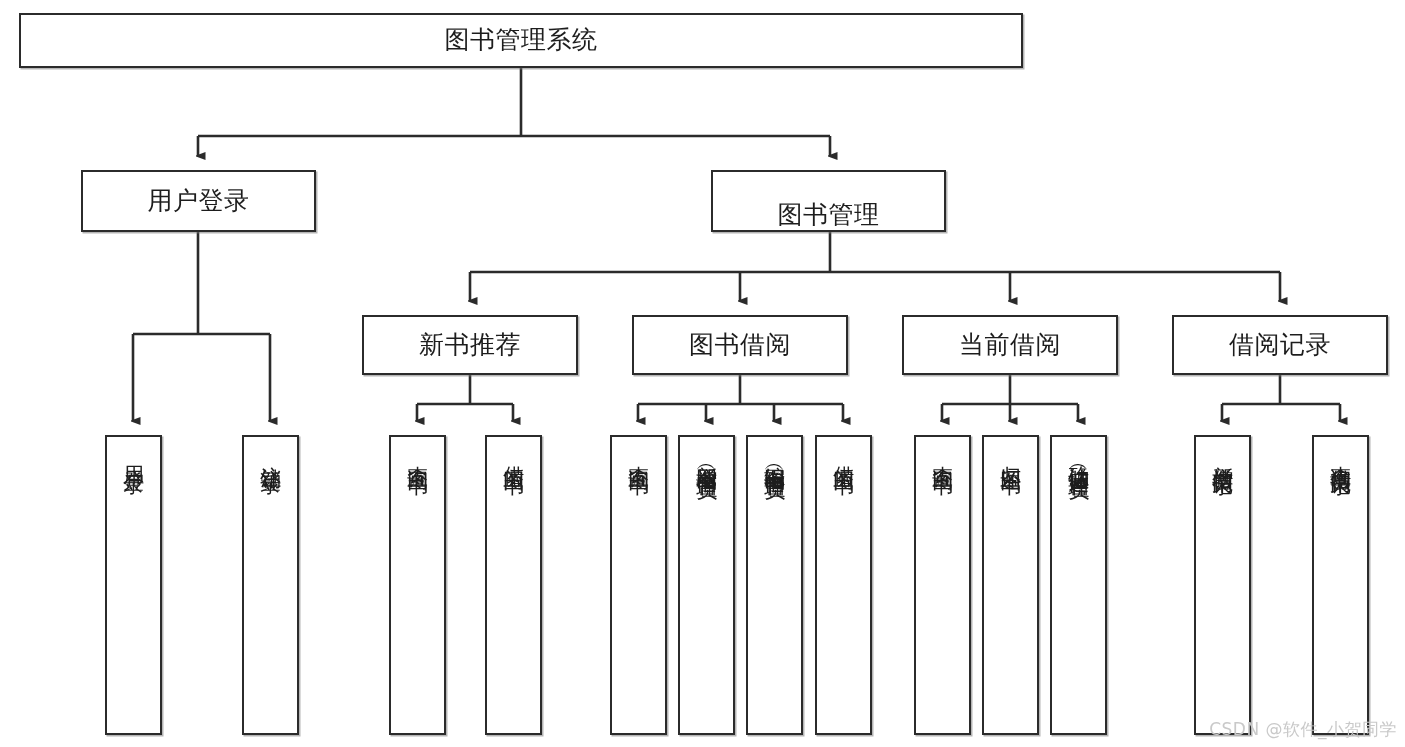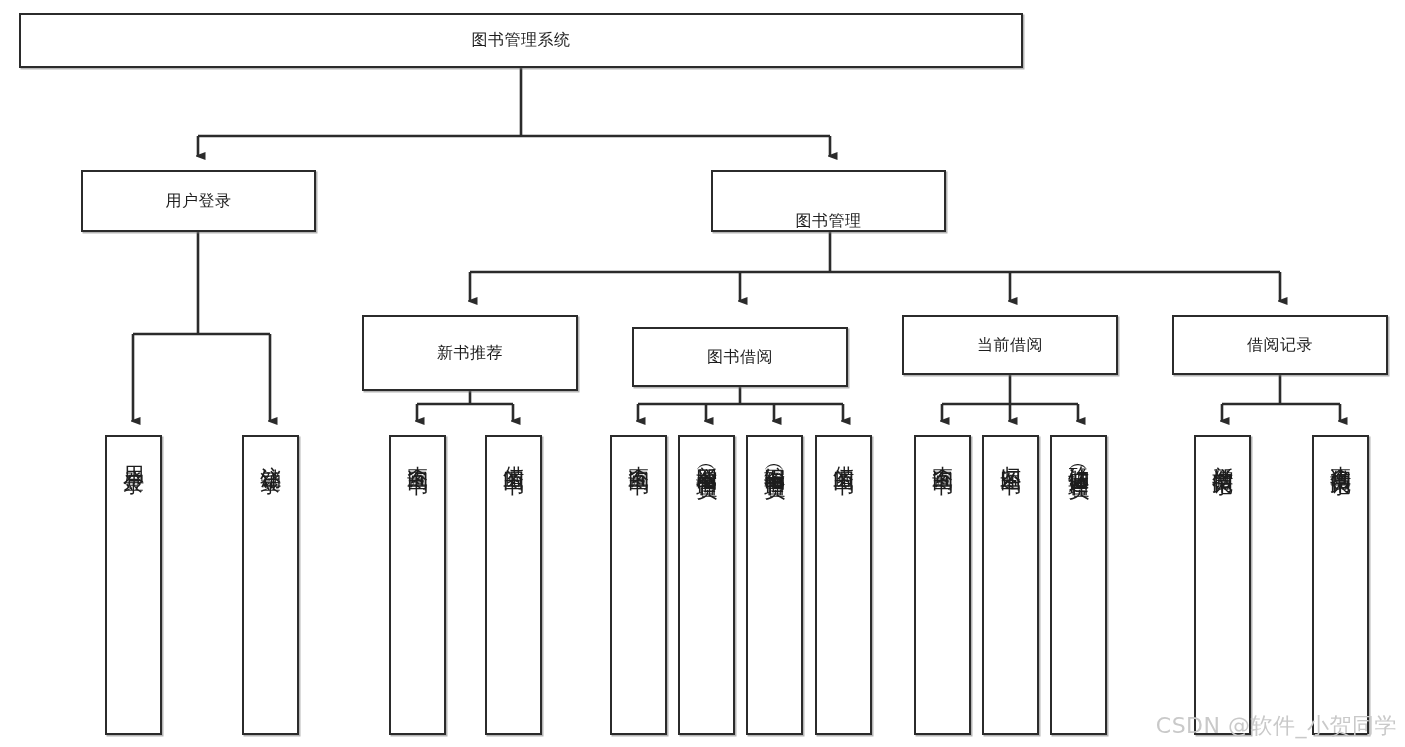--- a/index.html
+++ b/index.html
@@ -32,21 +32,21 @@
     box-sizing: border-box;
     border: 2px solid #2b2b2b;
     background: #ffffff;
     display: flex;
     align-items: center;
     justify-content: center;
     box-shadow: 1.5px 1.5px 0 rgba(120,120,120,0.55);
     z-index: 2;
   }
   .node .label {
-    font-size: 16px;
+    font-size: 25px;
     line-height: 1.15;
     color: #1d1d1d;
     letter-spacing: 0.5px;
     white-space: nowrap;
   }
   .node.leaf {
     align-items: flex-start;
     justify-content: center;
     padding-top: 12px;
   }
@@ -59,21 +59,21 @@
     white-space: normal;
     max-height: 276px;
   }
   .node.leaf.tall .label {
     letter-spacing: 2px;
   }
   .watermark {
     position: absolute;
     right: 8px;
     bottom: 6px;
-    font-size: 22px;
+    font-size: 17px;
     color: #c9c9c9;
     letter-spacing: 0.5px;
     z-index: 5;
     white-space: nowrap;
   }
 </style>
 </head>
 <body>
 
 <div id="canvas">
@@ -132,24 +132,24 @@
     <span class="label">图书管理系统</span>
   </div>
 
   <div class="node" style="left:81px; top:170px; width:235px; height:62px;">
     <span class="label">用户登录</span>
   </div>
   <div class="node" style="left:711px; top:170px; width:235px; height:62px;align-items:flex-end;">
     <span class="label">图书管理</span>
   </div>
 
-  <div class="node" style="left:362px; top:315px; width:216px; height:76px;">
+  <div class="node" style="left:362px; top:315px; width:216px; height:60px;">
     <span class="label">新书推荐</span>
   </div>
-  <div class="node" style="left:632px; top:315px; width:216px; height:60px;margin-top:12px;">
+  <div class="node" style="left:632px; top:315px; width:216px; height:60px;">
     <span class="label">图书借阅</span>
   </div>
   <div class="node" style="left:902px; top:315px; width:216px; height:60px;">
     <span class="label">当前借阅</span>
   </div>
   <div class="node" style="left:1172px; top:315px; width:216px; height:60px;text-align:right;">
     <span class="label">借阅记录</span>
   </div>
 
   <div class="node leaf" style="left:105px; top:435px; width:57px; height:300px;">

